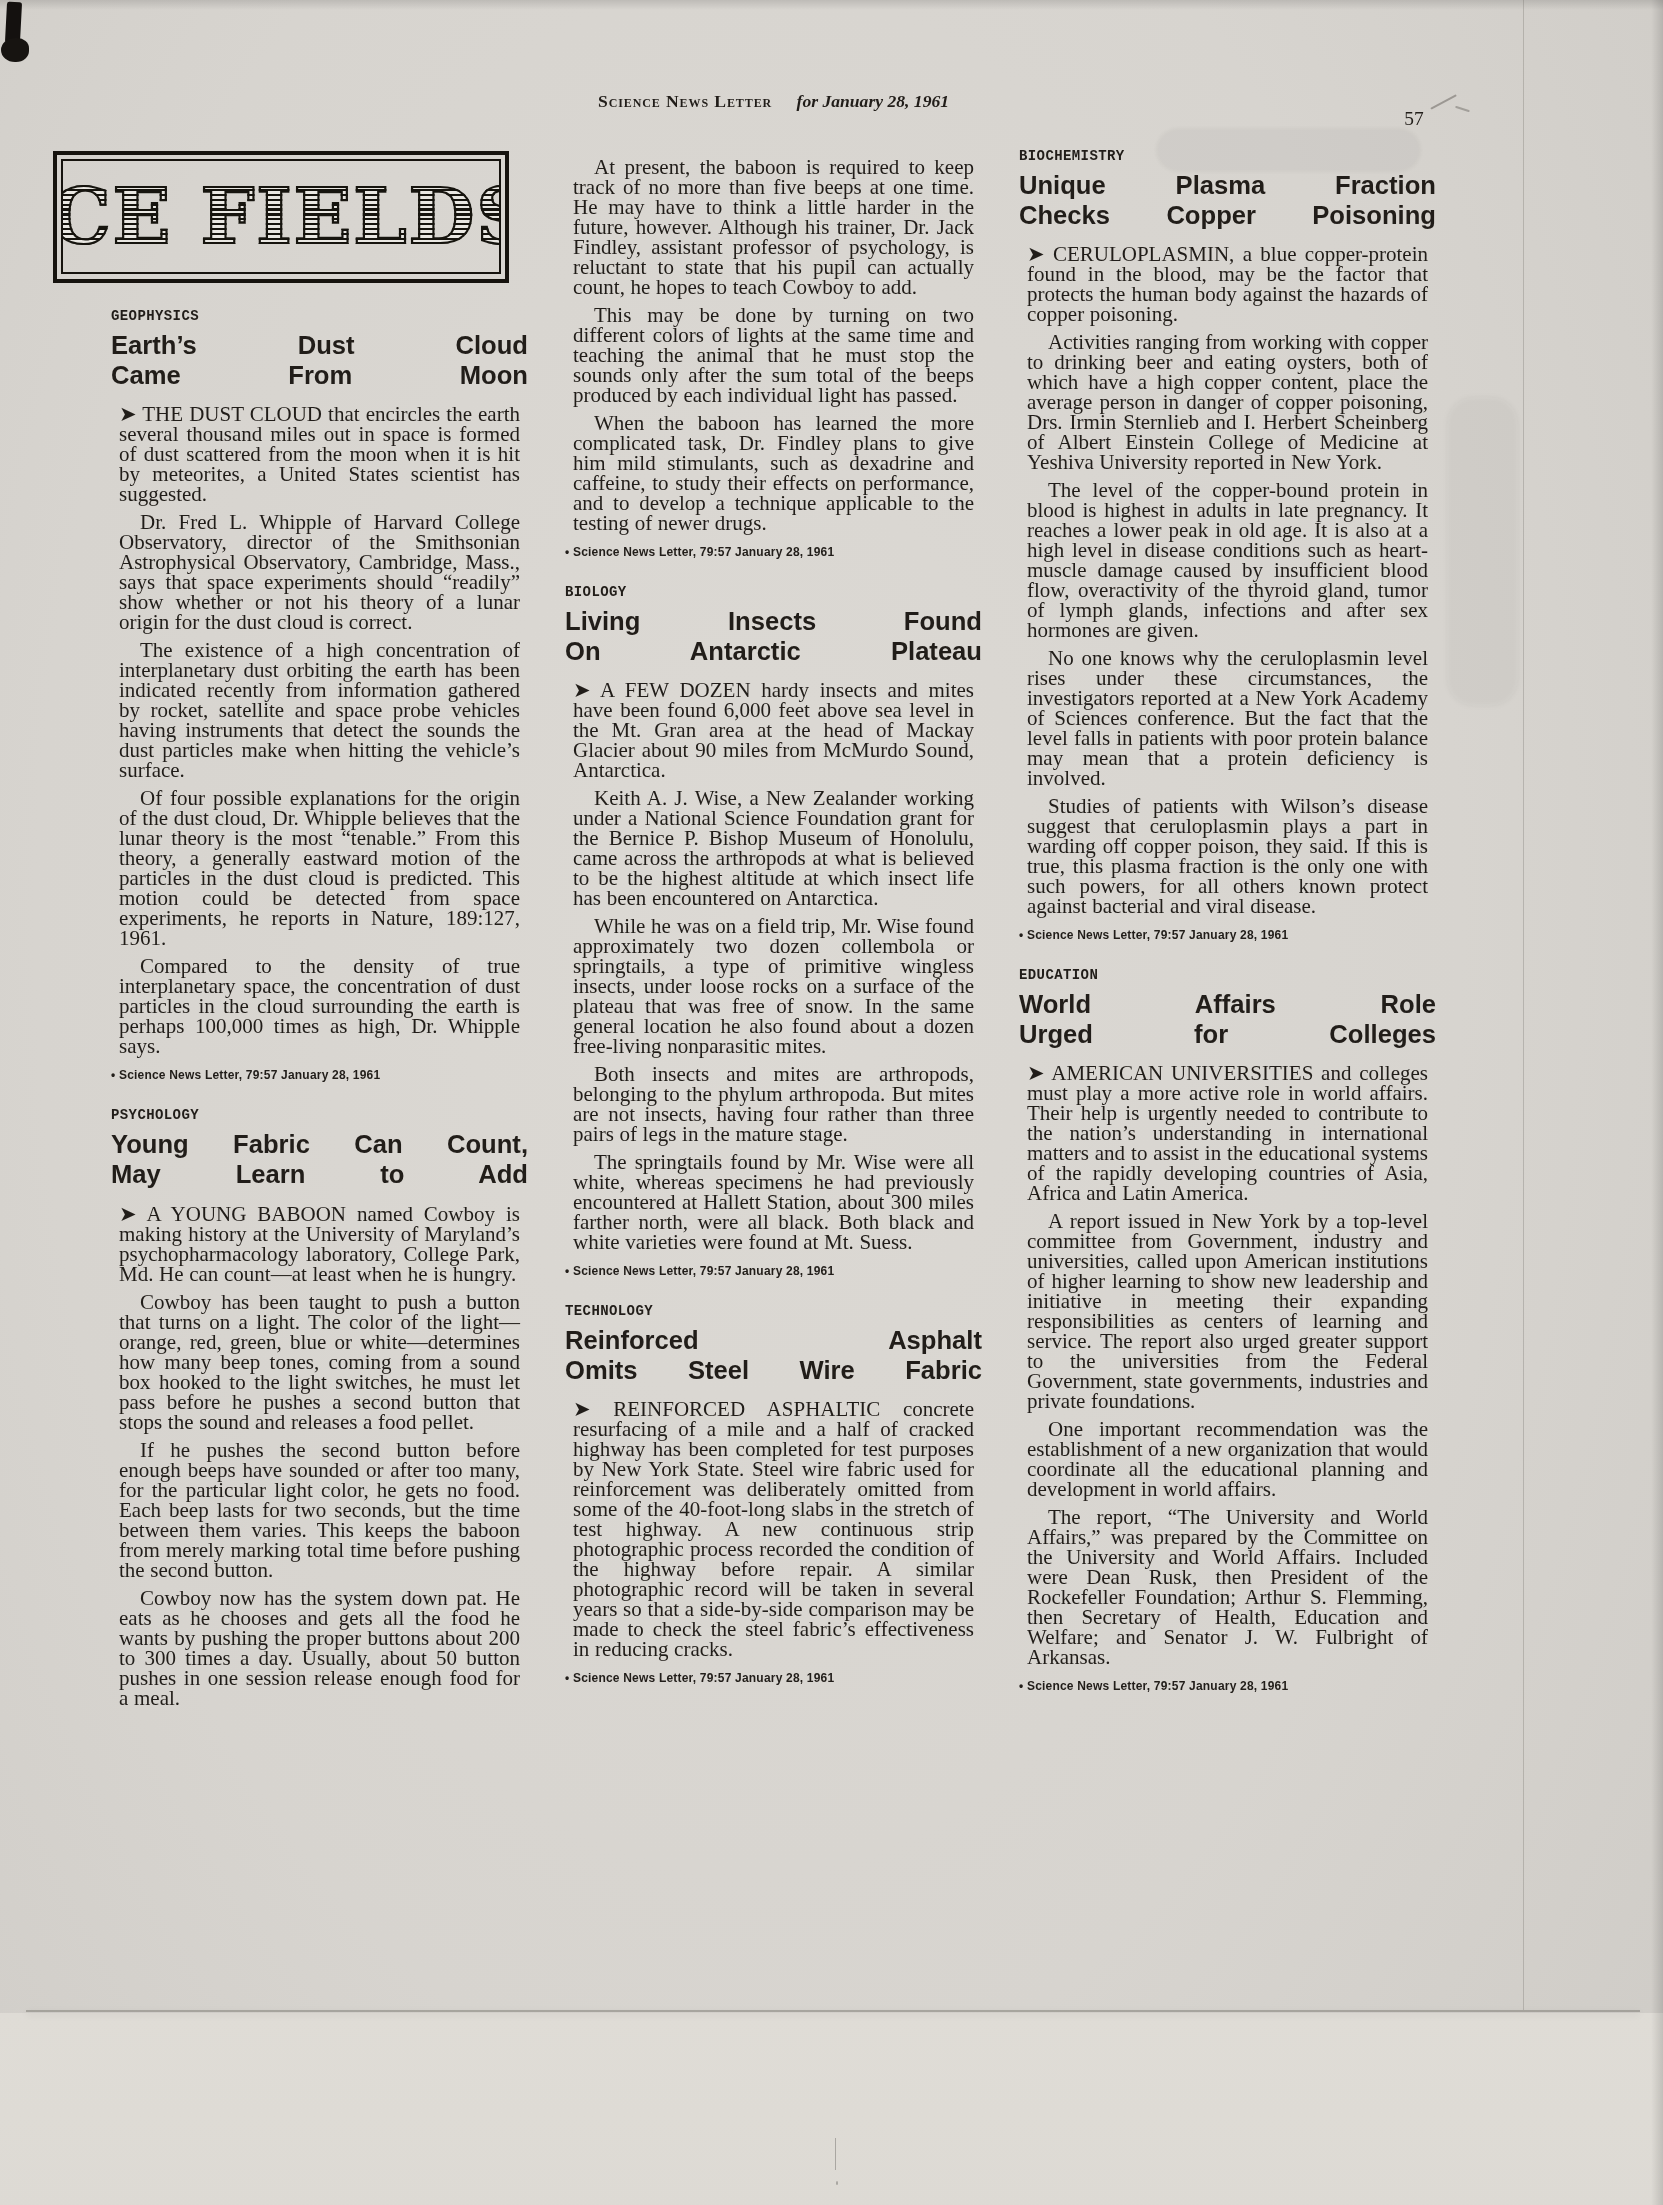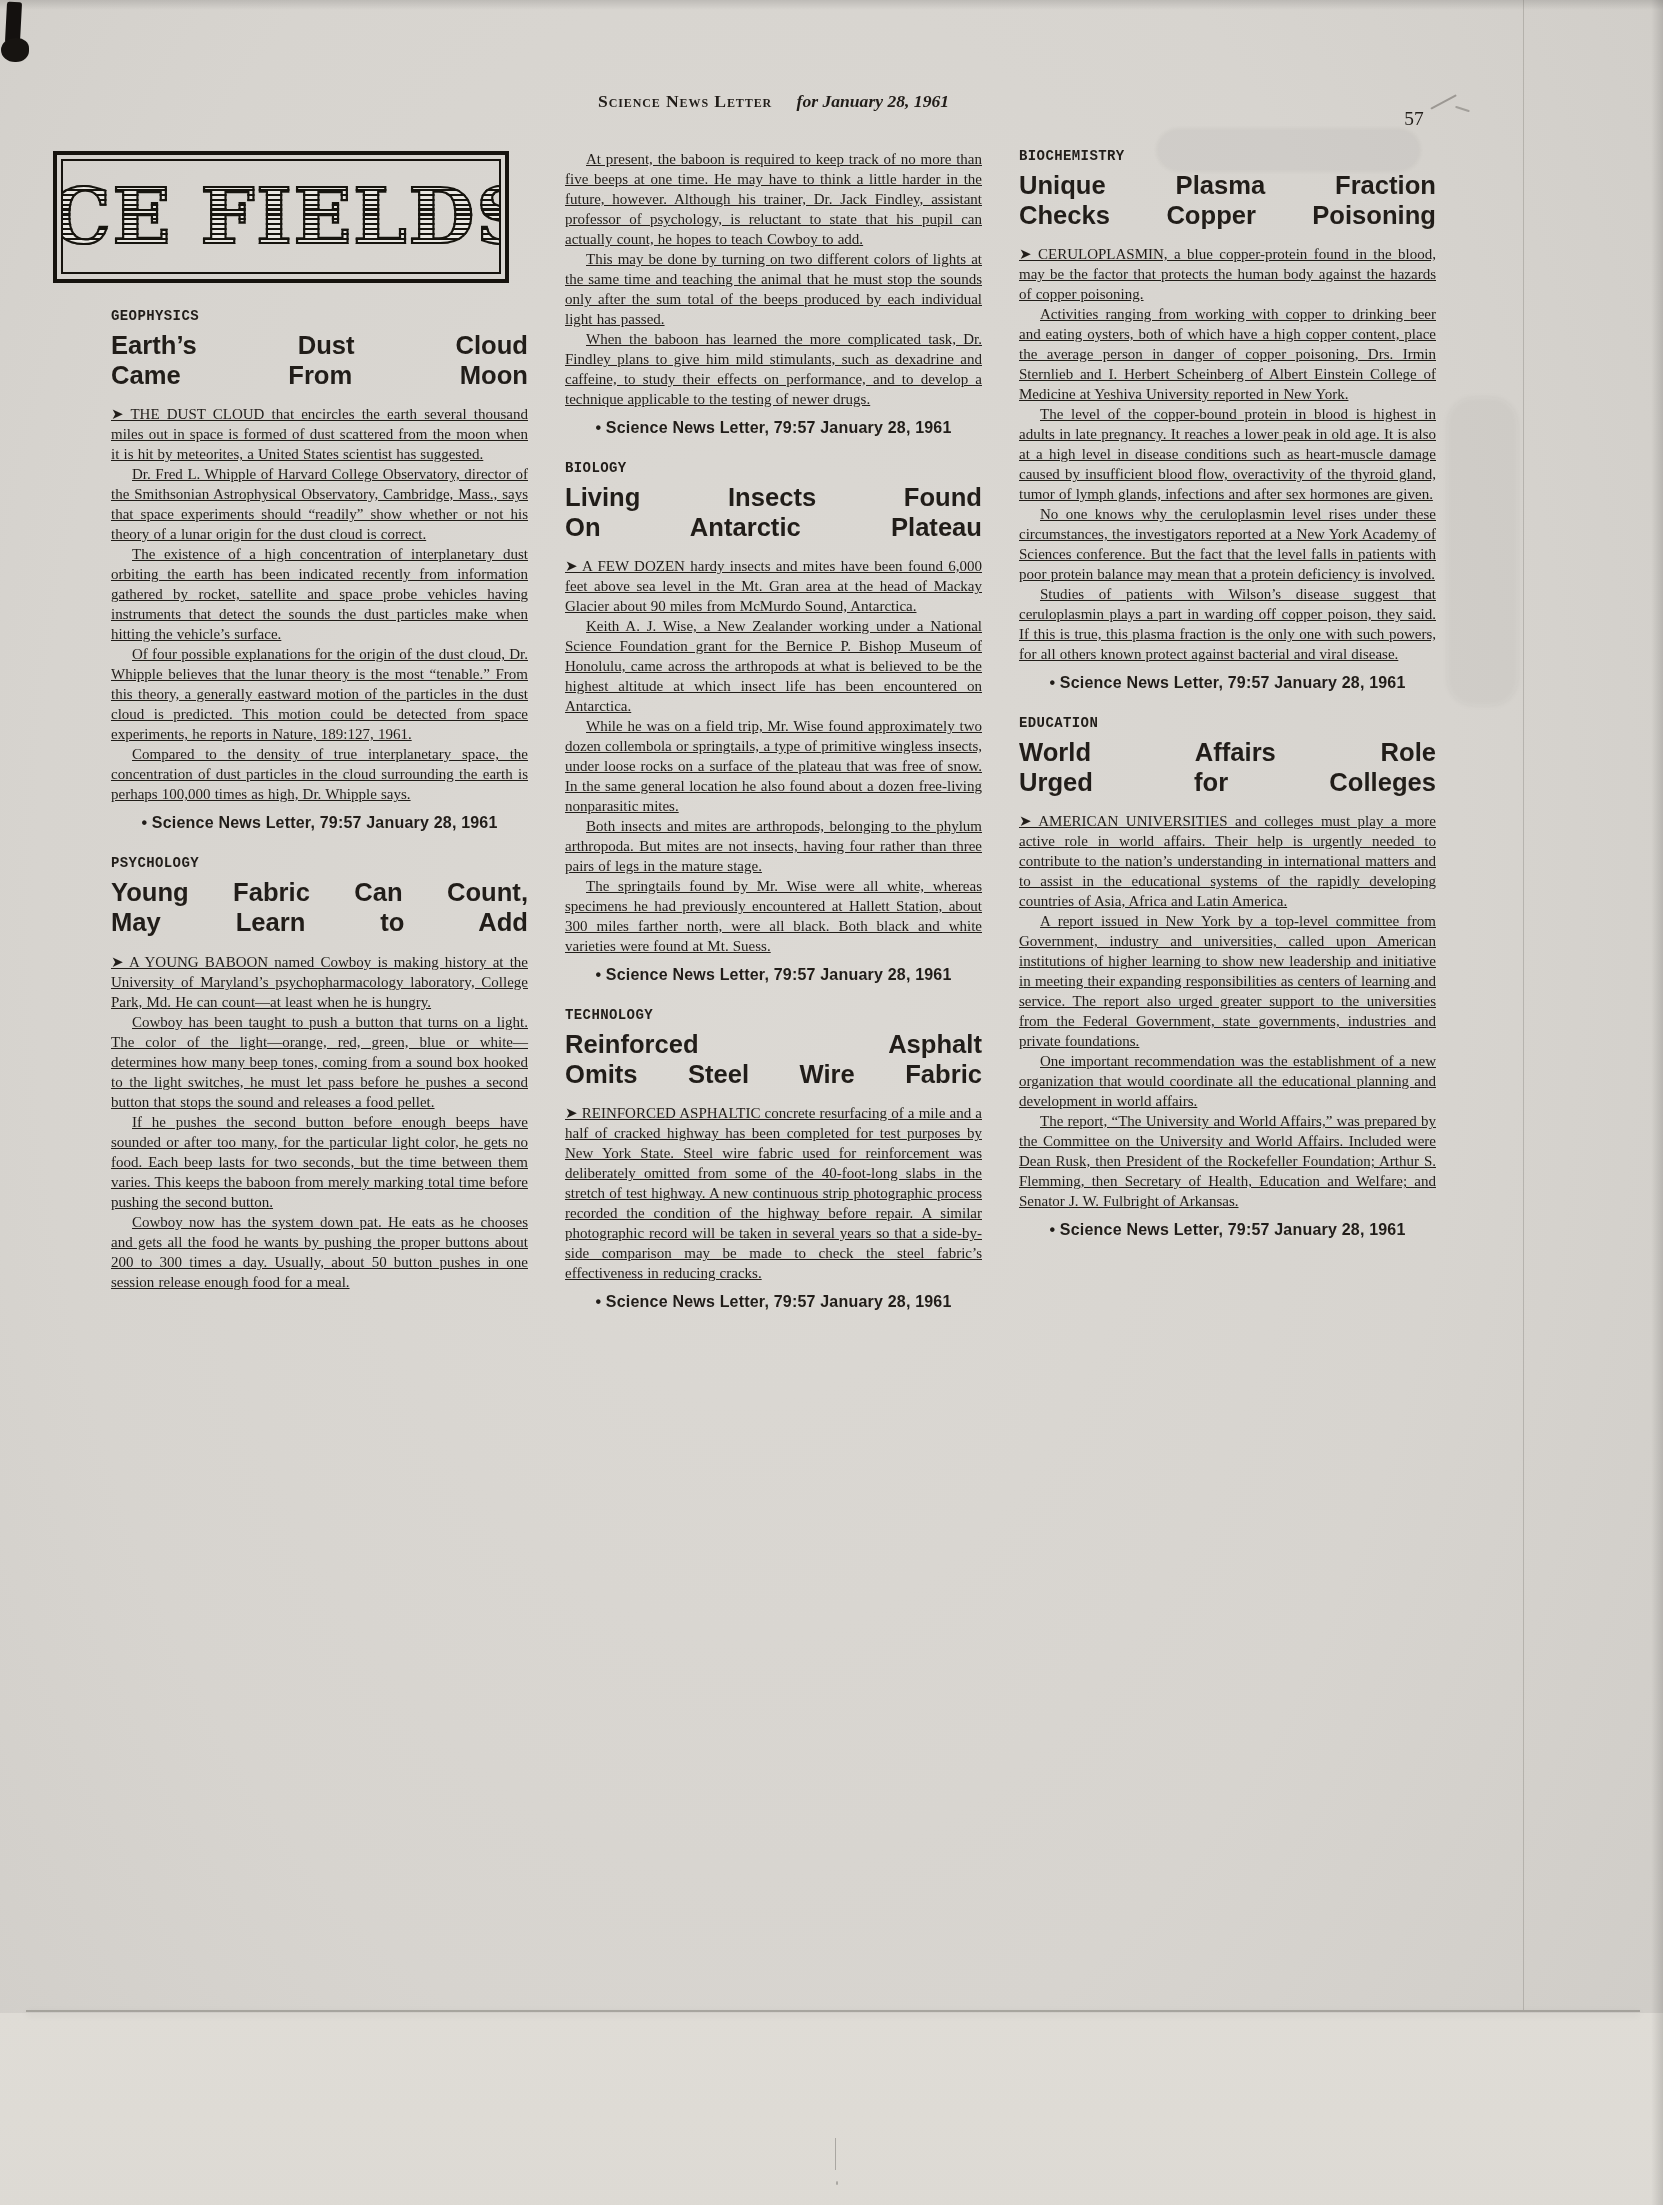--- a/index.html
+++ b/index.html
@@ -114,32 +114,31 @@
     letter-spacing: 0.4px; margin: 0 0 7px 0;
   }
   .headline { margin: 0 0 14px 0; }
   .hl-line {
     font-family: "Liberation Sans", "DejaVu Sans", sans-serif;
     font-weight: bold; font-size: 25.6px; line-height: 29.6px;
     margin: 0; text-align: justify; text-align-last: justify;
   }
   .paras { }
   .para {
-    font-size: 15px; line-height: 20px; margin: 0;
+    font-size: 21px; line-height: 20px; margin: 8px;
     text-align: justify; text-indent: 21px;
     hyphens: auto; -webkit-hyphens: auto;
     word-spacing: 0.4px;
-    text-decoration: underline;
   }
   .paras > .para:first-child { text-indent: 0; }
   .paras.cont > .para:first-child { text-indent: 21px; }
   .credit {
     font-family: "Liberation Sans", "DejaVu Sans", sans-serif;
-    font-weight: bold; font-size: 16px; line-height: 14px;
-    text-align: center; margin: 11.5px 0 2.6px 0; letter-spacing: 0.2px;
+    font-weight: bold; font-size: 12px; line-height: 14px;
+    margin: 11.5px 0 2.6px 0; letter-spacing: 0.2px;
   }
 </style>
 </head>
 <body>
 
 <div class="paper"></div>
 <div class="lower-sheet"></div>
 <div class="sheet-edge"></div>
 <div class="right-edge"></div>
 <div class="top-edge"></div>

